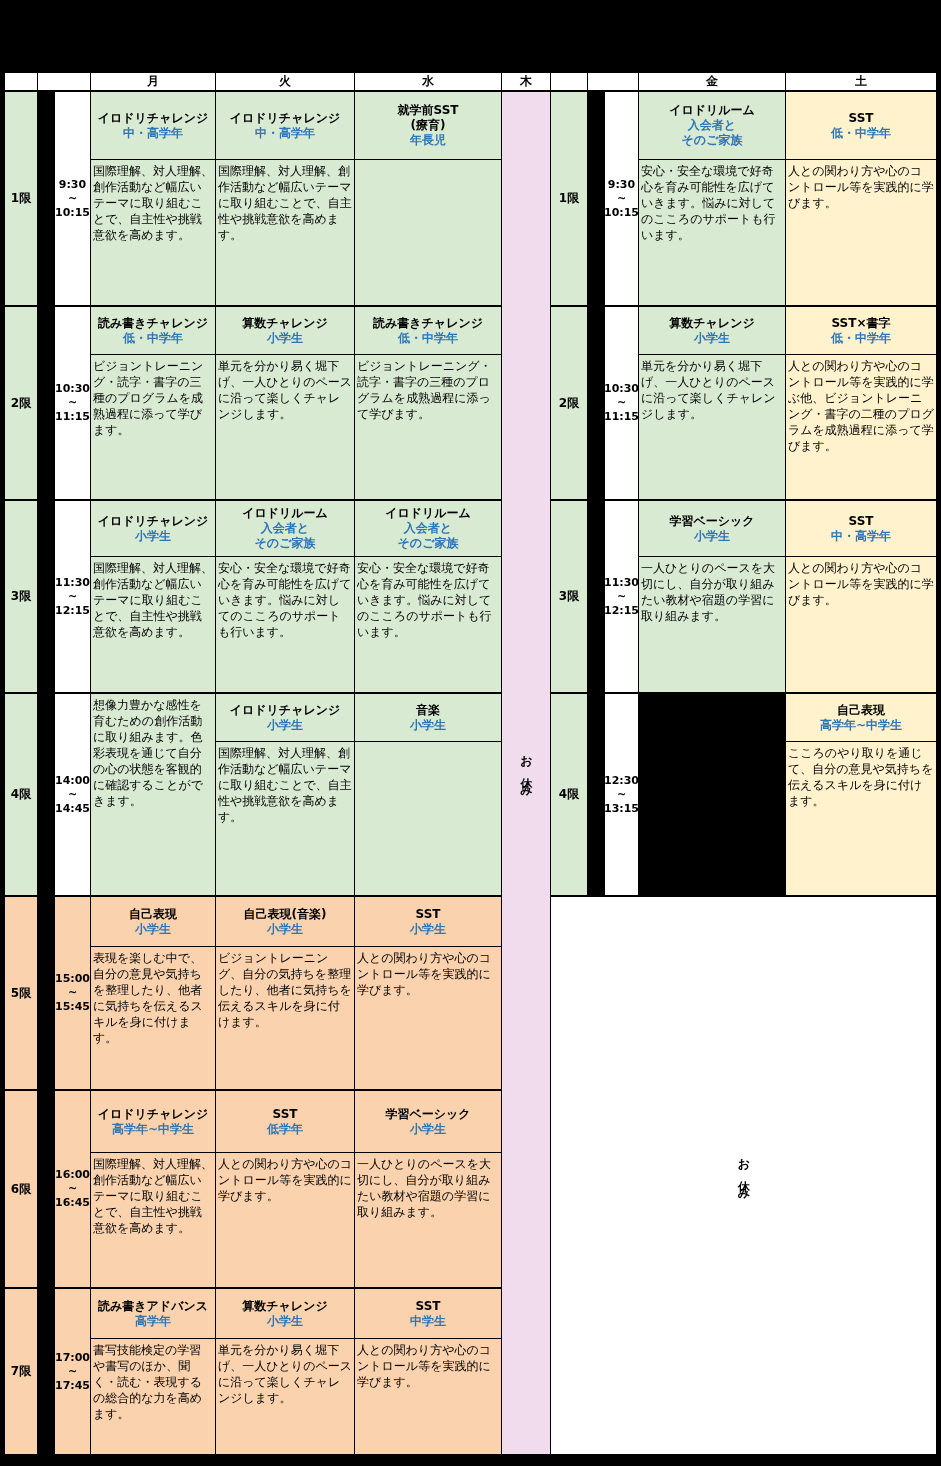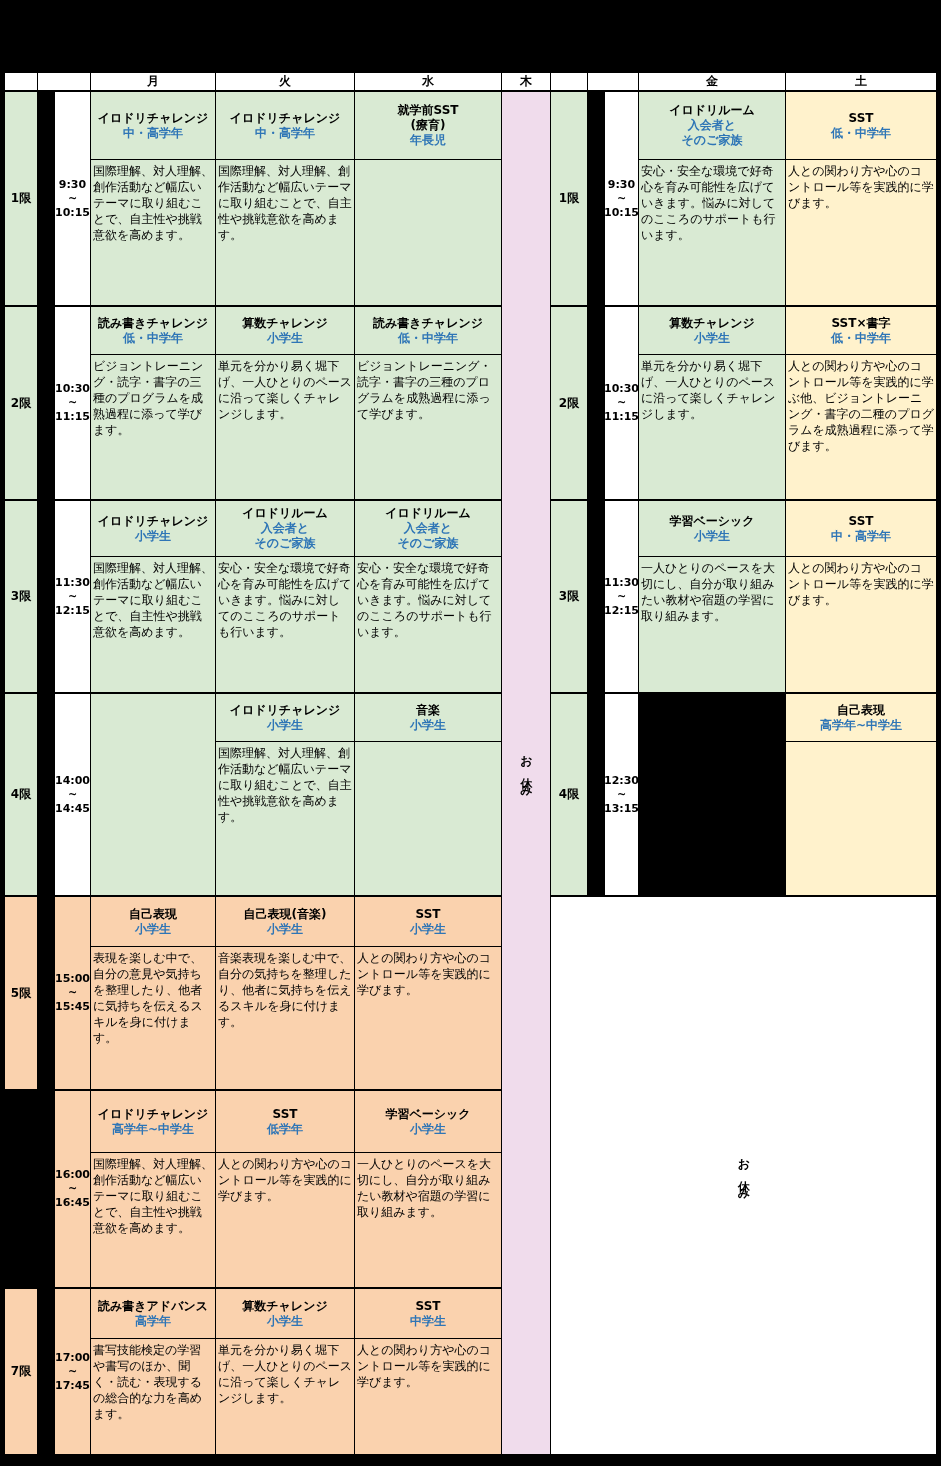--- a/index.html
+++ b/index.html
@@ -72,20 +72,21 @@
 ~
 12:15</div>
       <div class="pl green" style="grid-area:5/1">4限</div>
       <div class="tm white" style="grid-area:5/2">14:00
 ~
 14:45</div>
       <div class="pl salmon" style="grid-area:6/1">5限</div>
       <div class="tm salmon" style="grid-area:6/2">15:00
 ~
 15:45</div>
+      <div class="pl salmon" style="grid-area:7/1">6限</div>
       <div class="tm salmon" style="grid-area:7/2">16:00
 ~
 16:45</div>
       <div class="pl salmon" style="grid-area:8/1">7限</div>
       <div class="tm salmon" style="grid-area:8/2">17:00
 ~
 17:45</div>
 
       <div class="cell green" style="grid-area:2/3">
         <div class="cell-head h68">
@@ -102,20 +103,21 @@
         <div class="desc">ビジョントレーニング・読字・書字の三種のプログラムを成熟過程に添って学びます。</div>
       </div>
       <div class="cell green" style="grid-area:4/3">
         <div class="cell-head h56">
             <div class="title">イロドリチャレンジ</div>
             <div class="target">小学生</div>
           </div>
         <div class="desc">国際理解、対人理解、創作活動など幅広いテーマに取り組むことで、自主性や挑戦意欲を高めます。</div>
       </div>
       <div class="cell green" style="grid-area:5/3">
+        <div class="desc">想像力豊かな感性を育むための創作活動に取り組みます。色彩表現を通じて自分の心の状態を客観的に確認することができます。</div>
       </div>
       <div class="cell salmon" style="grid-area:6/3">
         <div class="cell-head h50">
             <div class="title">自己表現</div>
             <div class="target">小学生</div>
           </div>
         <div class="desc">表現を楽しむ中で、自分の意見や気持ちを整理したり、他者に気持ちを伝えるスキルを身に付けます。</div>
       </div>
       <div class="cell salmon" style="grid-area:7/3">
         <div class="cell-head h62">
@@ -159,21 +161,21 @@
             <div class="title">イロドリチャレンジ</div>
             <div class="target">小学生</div>
           </div>
         <div class="desc">国際理解、対人理解、創作活動など幅広いテーマに取り組むことで、自主性や挑戦意欲を高めます。</div>
       </div>
       <div class="cell salmon" style="grid-area:6/4">
         <div class="cell-head h50">
             <div class="title">自己表現(音楽)</div>
             <div class="target">小学生</div>
           </div>
-        <div class="desc">音楽表現を楽しむ中で、自分の気持ちを整理したり、他者に気持ちを伝えるスキルを身に付けます。</div>
+        <div class="desc">ビジョントレーニング、自分の気持ちを整理したり、他者に気持ちを伝えるスキルを身に付けます。</div>
       </div>
       <div class="cell salmon" style="grid-area:7/4">
         <div class="cell-head h62">
             <div class="title">SST</div>
             <div class="target">低学年</div>
           </div>
         <div class="desc">人との関わり方や心のコントロール等を実践的に学びます。</div>
       </div>
       <div class="cell salmon" style="grid-area:8/4">
         <div class="cell-head h50">
@@ -296,20 +298,21 @@
             <div class="title">SST</div>
             <div class="target">中・高学年</div>
           </div>
         <div class="desc">人との関わり方や心のコントロール等を実践的に学びます。</div>
       </div>
       <div class="cell yellow" style="grid-area:5/10">
         <div class="cell-head h48">
             <div class="title">自己表現</div>
             <div class="target">高学年~中学生</div>
           </div>
+        <div class="desc">こころのやり取りを通じて、自分の意見や気持ちを伝えるスキルを身に付けます。</div>
       </div>
 
       <div class="vcell white" style="grid-area:6/7/9/11">
         <div class="vtext">お休み</div>
       </div>
 
     </div>
   </div>
 </div>
 

